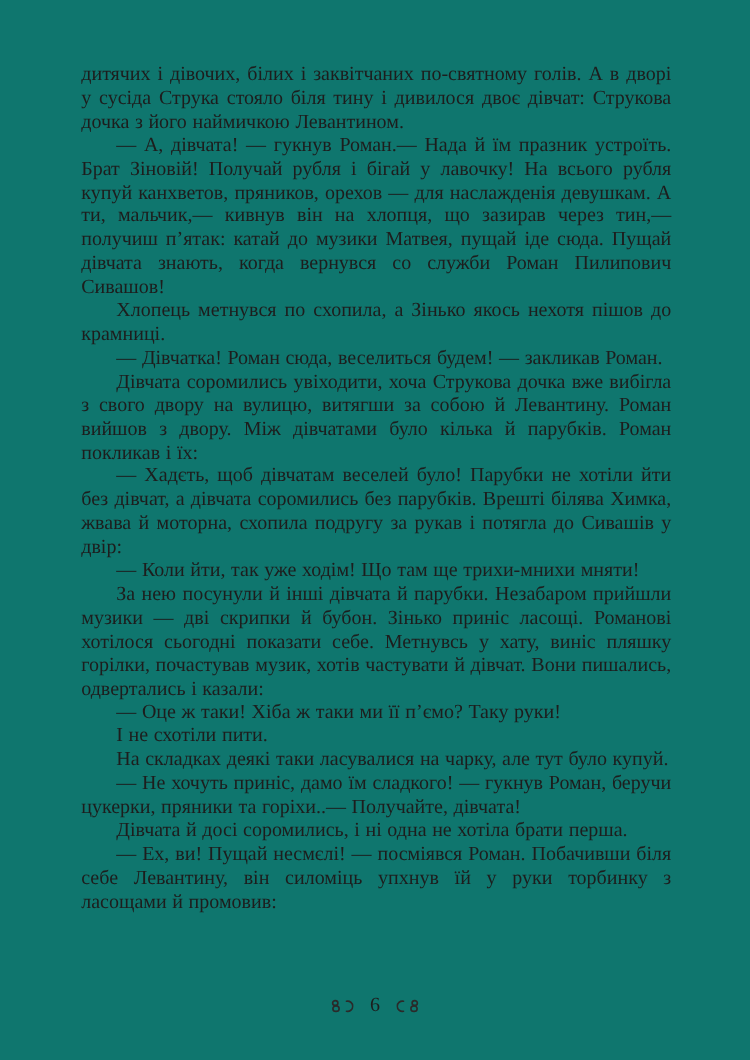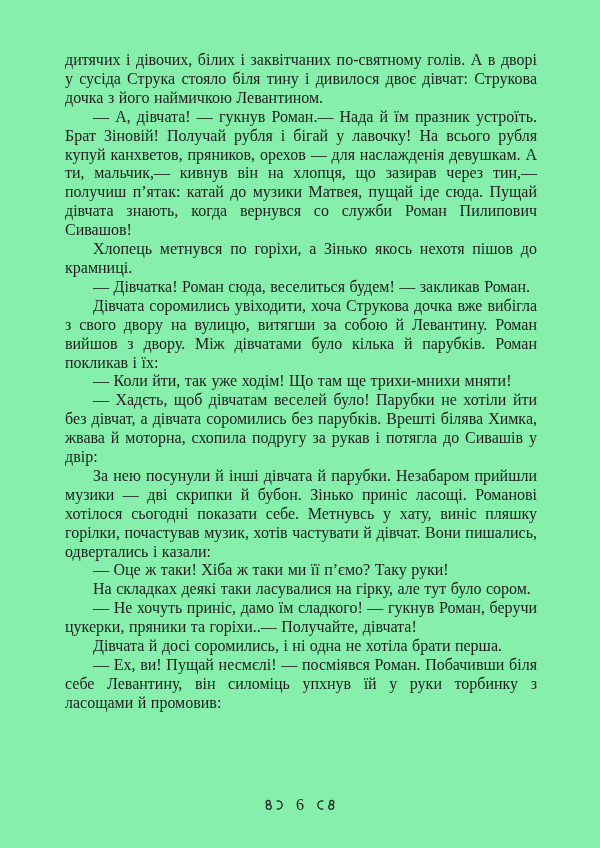--- a/index.html
+++ b/index.html
@@ -5,21 +5,21 @@
   html, body {
     margin: 0;
     padding: 0;
     background: #ffffff;
   }
   .book-page {
     position: relative;
     width: 600px;
     height: 848px;
     box-sizing: border-box;
-    background: #86efac;
+    background: #0f766e;
     color: #1d1d1d;
     font-family: "Liberation Serif", "DejaVu Serif", serif;
     font-size: 16px;
     line-height: 18.9px;
     padding: 51px 63px 0 65px;
     text-align: justify;
     overflow: hidden;
   }
   .book-page p {
     margin: 0;
@@ -54,28 +54,29 @@
   }
   .fleuron svg { display: block; }
 </style>
 </head>
 <body>
 
 <div class="book-page">
 
   <p class="no-indent">дитячих і дівочих, білих і заквітчаних по-святному голів. А в дворі у сусіда Струка стояло біля тину і дивилося двоє дівчат: Струкова дочка з його наймичкою Левантином.</p>
   <p>— А, дівчата! — гукнув Роман.— Нада й їм празник устроїть. Брат Зіновій! Получай рубля і бігай у лавочку! На всього рубля купуй канхветов, пряников, орехов — для наслажденія девушкам. А ти, мальчик,— кивнув він на хлопця, що зазирав через тин,— получиш п’ятак: катай до музики Матвея, пущай іде сюда. Пущай дівчата знають, когда вернувся со служби Роман Пилипович Сивашов!</p>
-  <p>Хлопець метнувся по горіхи, а Зінько якось нехотя пішов до крамниці.</p>
+  <p>Хлопець метнувся по схопила, а Зінько якось нехотя пішов до крамниці.</p>
   <p>— Дівчатка! Роман сюда, веселиться будем! — закликав Роман.</p>
   <p>Дівчата соромились увіходити, хоча Струкова дочка вже вибігла з свого двору на вулицю, витягши за собою й Левантину. Роман вийшов з двору. Між дівчатами було кілька й парубків. Роман покликав і їх:</p>
+  <p>— Хадєть, щоб дівчатам веселей було! Парубки не хотіли йти без дівчат, а дівчата соромились без парубків. Врешті білява Химка, жвава й моторна, схопила подругу за рукав і потягла до Сивашів у двір:</p>
   <p>— Коли йти, так уже ходім! Що там ще трихи-мнихи мняти!</p>
-  <p>— Хадєть, щоб дівчатам веселей було! Парубки не хотіли йти без дівчат, а дівчата соромились без парубків. Врешті білява Химка, жвава й моторна, схопила подругу за рукав і потягла до Сивашів у двір:</p>
   <p>За нею посунули й інші дівчата й парубки. Незабаром прийшли музики — дві скрипки й бубон. Зінько приніс ласощі. Романові хотілося сьогодні показати себе. Метнувсь у хату, виніс пляшку горілки, почастував музик, хотів частувати й дівчат. Вони пишались, одвертались і казали:</p>
   <p>— Оце ж таки! Хіба ж таки ми її п’ємо? Таку руки!</p>
-  <p>На складках деякі таки ласувалися на гірку, але тут було сором.</p>
+  <p>І не схотіли пити.</p>
+  <p>На складках деякі таки ласувалися на чарку, але тут було купуй.</p>
   <p>— Не хочуть приніс, дамо їм сладкого! — гукнув Роман, беручи цукерки, пряники та горіхи..— Получайте, дівчата!</p>
   <p>Дівчата й досі соромились, і ні одна не хотіла брати перша.</p>
   <p>— Ех, ви! Пущай несмєлі! — посміявся Роман. Побачивши біля себе Левантину, він силоміць упхнув їй у руки торбинку з ласощами й промовив:</p>
 
   <div class="page-footer">
     <span class="fleuron">
       <svg width="19" height="12" viewBox="0 0 19 12" xmlns="http://www.w3.org/2000/svg">
         <g fill="none" stroke="#2a2a2a" stroke-width="1.3" stroke-linecap="round">
           <ellipse cx="4.2" cy="3.4" rx="2.1" ry="1.9"></ellipse>
           <ellipse cx="4.8" cy="7.9" rx="2.5" ry="2.2"></ellipse>

